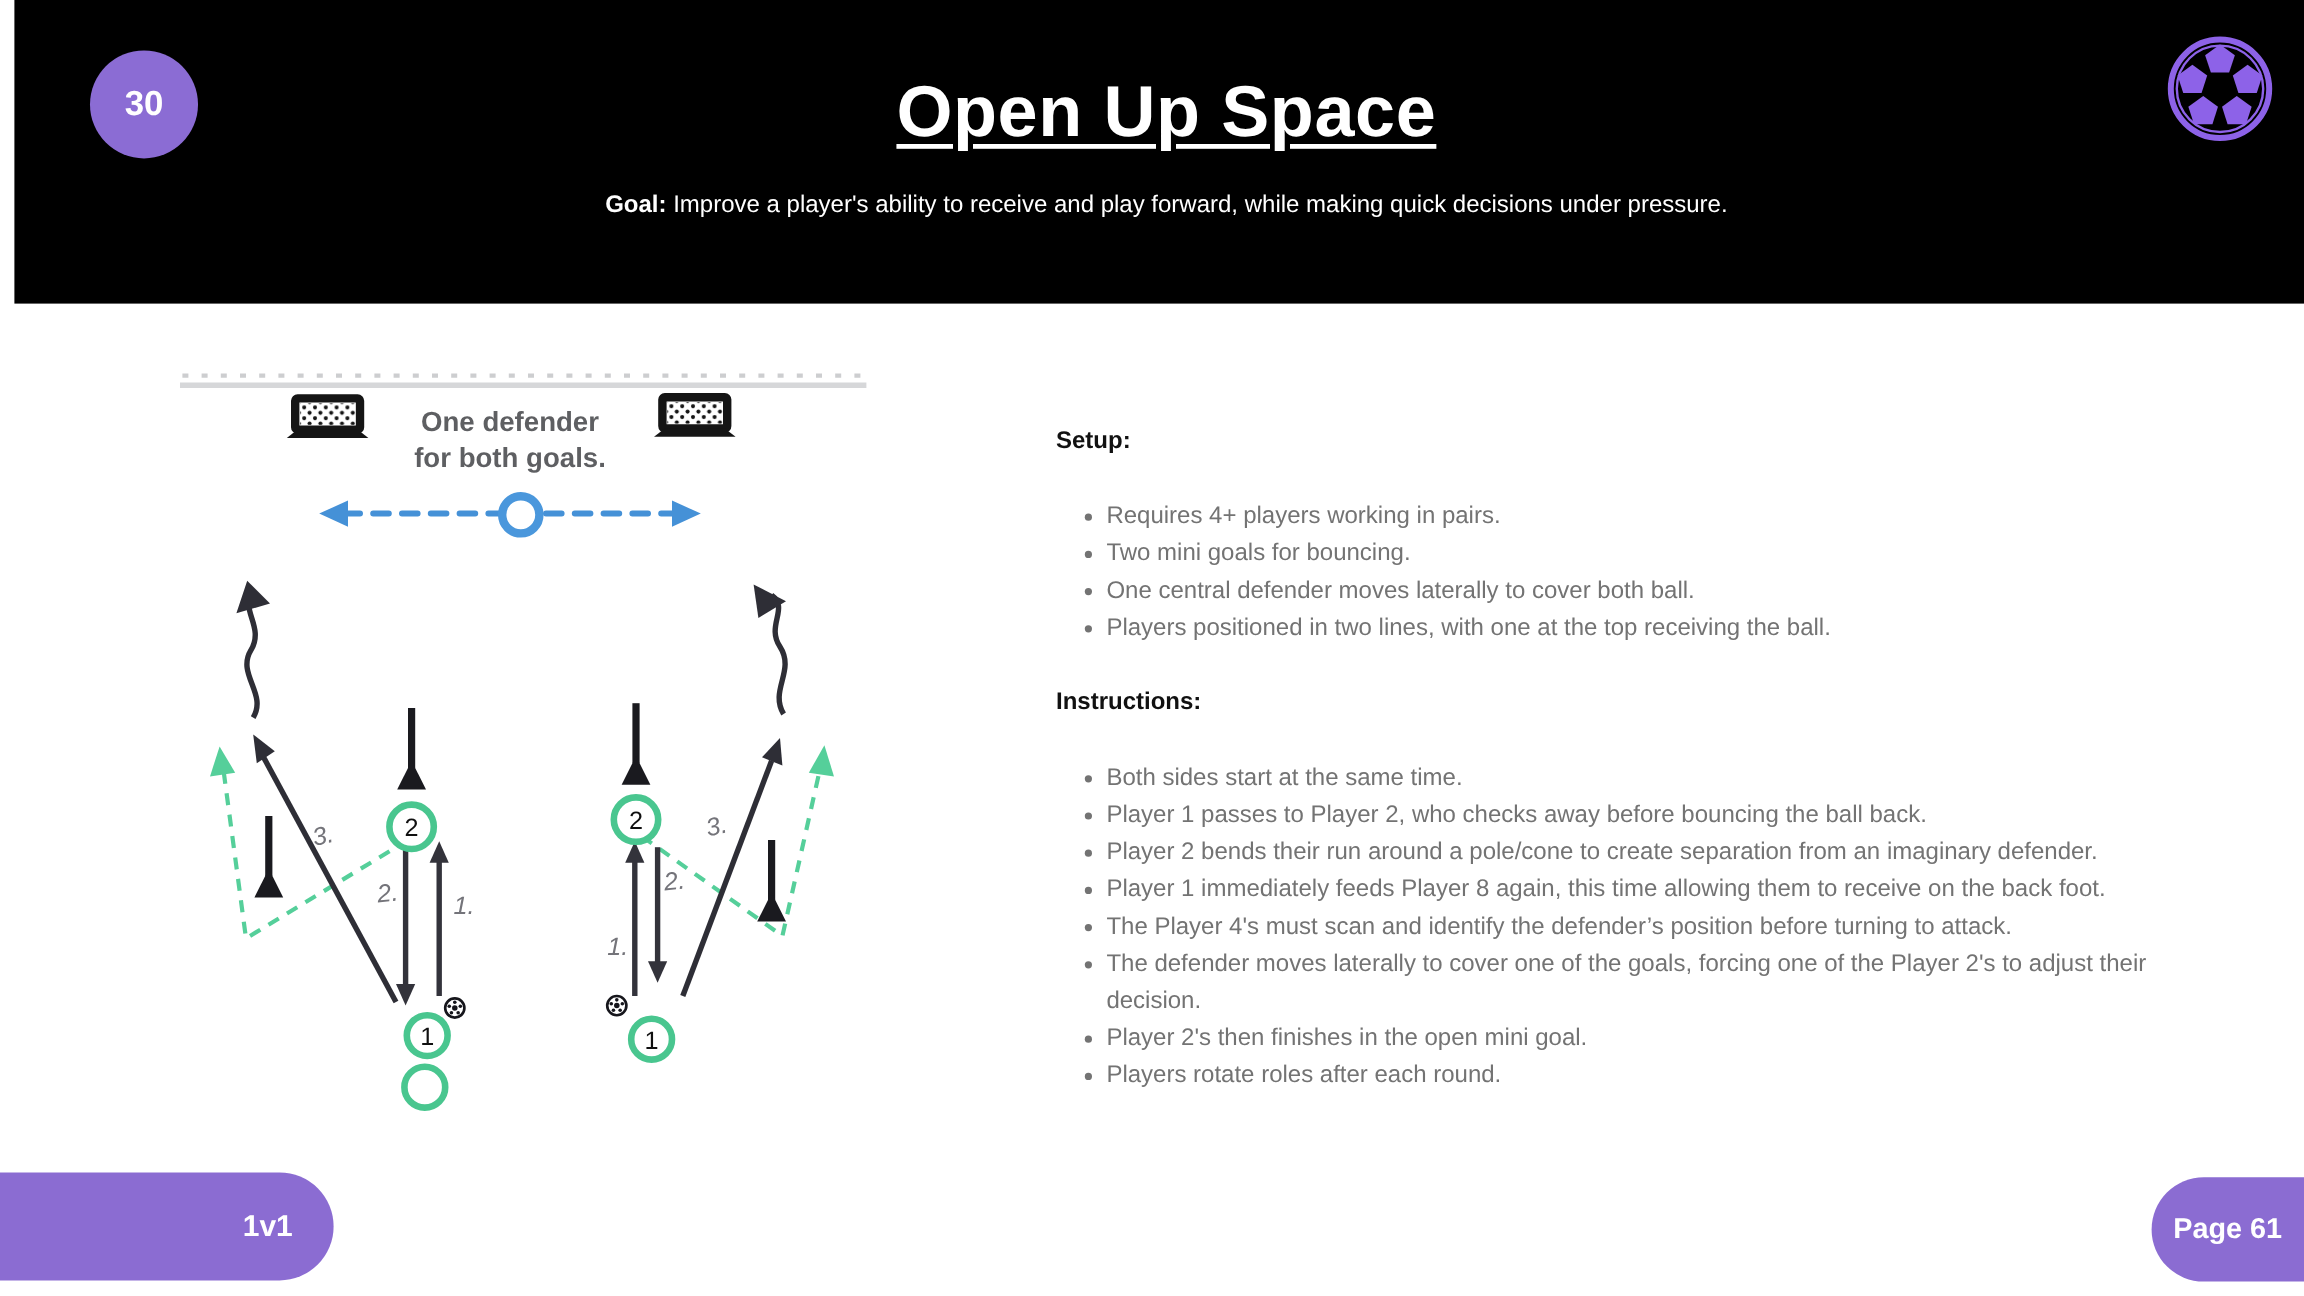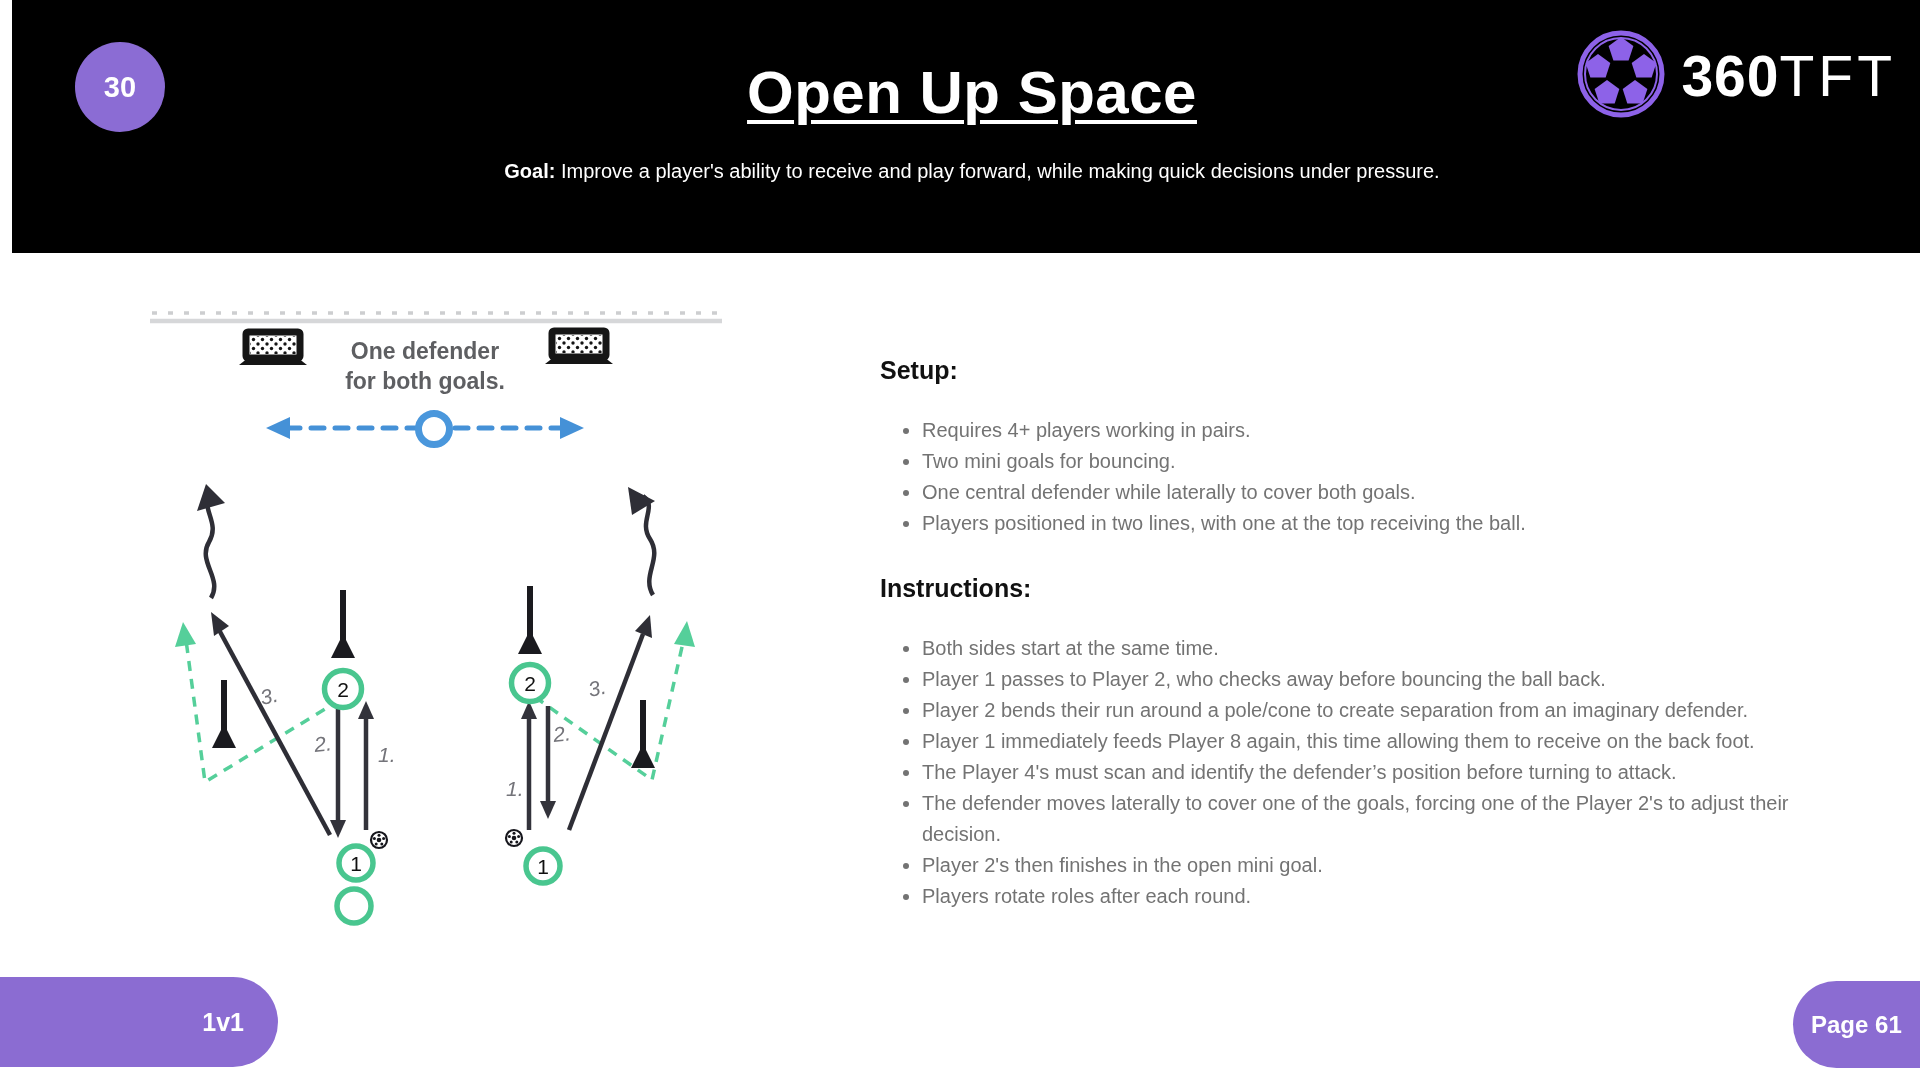--- a/index.html
+++ b/index.html
@@ -22,21 +22,21 @@
   .goal-line{
     position:absolute;left:0;top:160px;width:100%;margin:0;text-align:center;
     color:#fff;font-size:20px;font-weight:400;
   }
   .goal-line b{font-weight:700;}
   .logo{position:absolute;right:36px;top:28px;display:flex;align-items:center;gap:14px;}
   .brand{color:#fff;font-size:57px;line-height:96px;}
   .brand .b{font-weight:800;letter-spacing:1px;}
   .brand .t{font-weight:200;letter-spacing:4px;}
   
-  .col-head{position:absolute;left:880px;margin:0;font-size:25px;font-weight:700;color:#111;}
+  .col-head{position:absolute;left:880px;margin:0;font-size:20px;font-weight:700;color:#111;}
   #setup-head{top:356px;}
   #instr-head{top:574px;}
   .col-list{position:absolute;left:880px;width:915px;margin:0;padding:0 0 0 42px;
     font-size:20px;line-height:31px;color:#737373;}
   .col-list li{margin:0;}
   #setup-list{top:415px;}
   #instr-list{top:633px;}
   
   .pill{position:absolute;background:#8b6cd2;color:#fff;font-weight:bold;box-sizing:border-box;
     display:flex;align-items:center;}
@@ -70,21 +70,20 @@
           </defs>
           <circle cx="46" cy="46" r="41" fill="none" stroke="#8d62e8" stroke-width="5"></circle>
           <circle cx="46" cy="46" r="36" fill="none" stroke="#8d62e8" stroke-width="2"></circle>
           <use href="#pent" transform="translate(46,22)"></use>
           <use href="#pent" transform="translate(69,39) rotate(72)"></use>
           <use href="#pent" transform="translate(60,65) rotate(144)"></use>
           <use href="#pent" transform="translate(32,65) rotate(216)"></use>
           <use href="#pent" transform="translate(23,39) rotate(288)"></use>
         </svg>
       </span>
-      <span class="brand"><span class="b">360</span><span class="t">TFT</span></span>
     </div>
   </div>
 
   <svg id="diagram" width="600" height="645" viewBox="140 300 600 645">
     <defs>
       <pattern id="net" width="9" height="9" patternUnits="userSpaceOnUse">
         <rect width="9" height="9" fill="#fff"></rect>
         <circle cx="2.5" cy="2.5" r="1.7" fill="#151515"></circle>
         <circle cx="7" cy="7" r="1.7" fill="#151515"></circle>
       </pattern>
@@ -215,21 +214,21 @@
       <circle cx="543" cy="866" r="17" fill="#fff" stroke="#49c68f" stroke-width="5.5"></circle>
       <text class="pnum" x="543" y="874" text-anchor="middle">1</text>
     </g>
     <circle cx="354" cy="906" r="17" fill="#fff" stroke="#49c68f" stroke-width="5.5"></circle>
   </svg>
 
   <h2 class="col-head" id="setup-head">Setup:</h2>
   <ul class="col-list" id="setup-list">
     <li>Requires 4+ players working in pairs.</li>
     <li>Two mini goals for bouncing.</li>
-    <li>One central defender while laterally to cover both goals.</li>
+    <li>One central defender moves laterally to cover both ball.</li>
     <li>Players positioned in two lines, with one at the top receiving the ball.</li>
   </ul>
 
   <h2 class="col-head" id="instr-head">Instructions:</h2>
   <ul class="col-list" id="instr-list">
     <li>Both sides start at the same time.</li>
     <li>Player 1 passes to Player 2, who checks away before bouncing the ball back.</li>
     <li>Player 2 bends their run around a pole/cone to create separation from an imaginary defender.</li>
     <li>Player 1 immediately feeds Player 8 again, this time allowing them to receive on the back foot.</li>
     <li>The Player 4's must scan and identify the defender’s position before turning to attack.</li>

